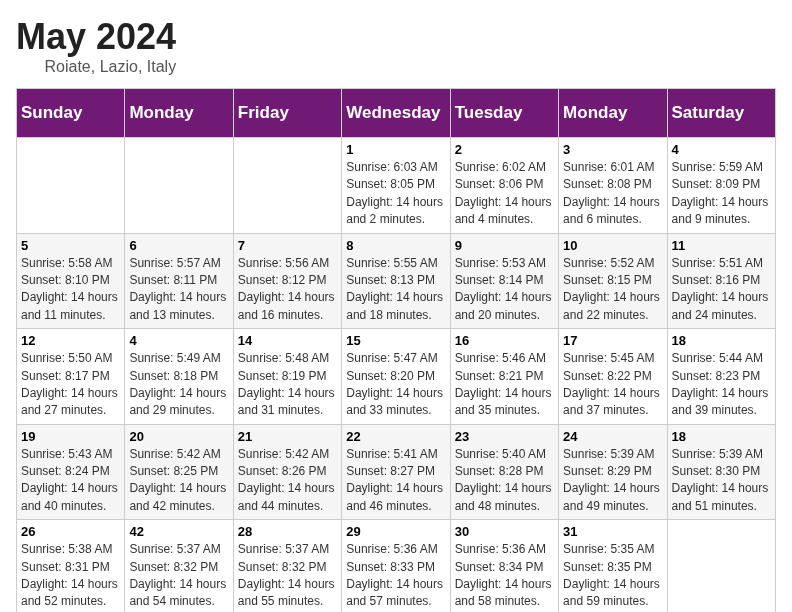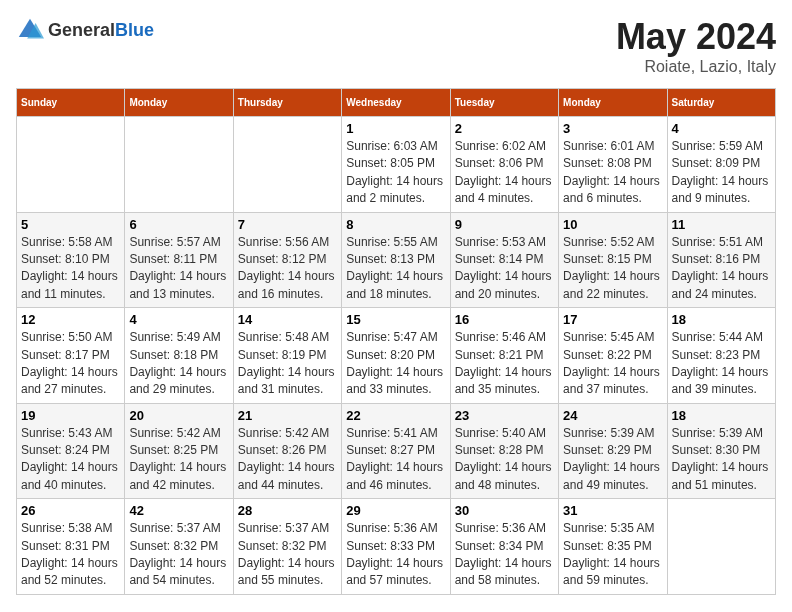--- a/index.html
+++ b/index.html
@@ -46,25 +46,25 @@
     .location-title {
       font-size: 16px;
       color: #555;
     }
     table {
       width: 100%;
       border-collapse: collapse;
       font-size: 11px;
     }
     thead tr th {
-      background-color: #c2410c;
+      background-color: #701a75;
       color: #fff;
-      padding: 8px 4px;
+      padding: 14px 4px;
       text-align: left;
-      font-size: 10px;
+      font-size: 17px;
       font-weight: bold;
       border: 1px solid #ccc;
     }
     tbody tr td {
       border: 1px solid #ccc;
       vertical-align: top;
       padding: 4px 4px;
       width: 108px;
       min-height: 80px;
       height: 80px;
@@ -87,41 +87,32 @@
       line-height: 1.45;
     }
     .empty-cell {
       background-color: #f9f9f9;
     }
   </style>
 </head>
 <body>
 
 <div class="header">
-  <div class="logo">
-    <svg class="logo-icon" viewBox="0 0 40 40" xmlns="http://www.w3.org/2000/svg">
-      <polygon points="20,4 36,30 4,30" fill="#1a6bbf" opacity="0.85"></polygon>
-      <polygon points="28,10 40,32 16,32" fill="#2a9ad4" opacity="0.7"></polygon>
-    </svg>
-    <div>
-      <span class="logo-text-general">General</span><span class="logo-text-blue">Blue</span>
-    </div>
-  </div>
   <div class="title-block">
     <div class="month-title">May 2024</div>
     <div class="location-title">Roiate, Lazio, Italy</div>
   </div>
 </div>
 
 <table>
   <thead>
     <tr>
     <th>Sunday</th>
         <th>Monday</th>
-        <th>Thursday</th>
+        <th>Friday</th>
         <th>Wednesday</th>
         <th>Tuesday</th>
         <th>Monday</th>
         <th>Saturday</th>
       </tr>
   </thead>
   <tbody id="calendar-body">
   <tr>
         <td class="empty-cell"></td>
         <td class="empty-cell"></td>

